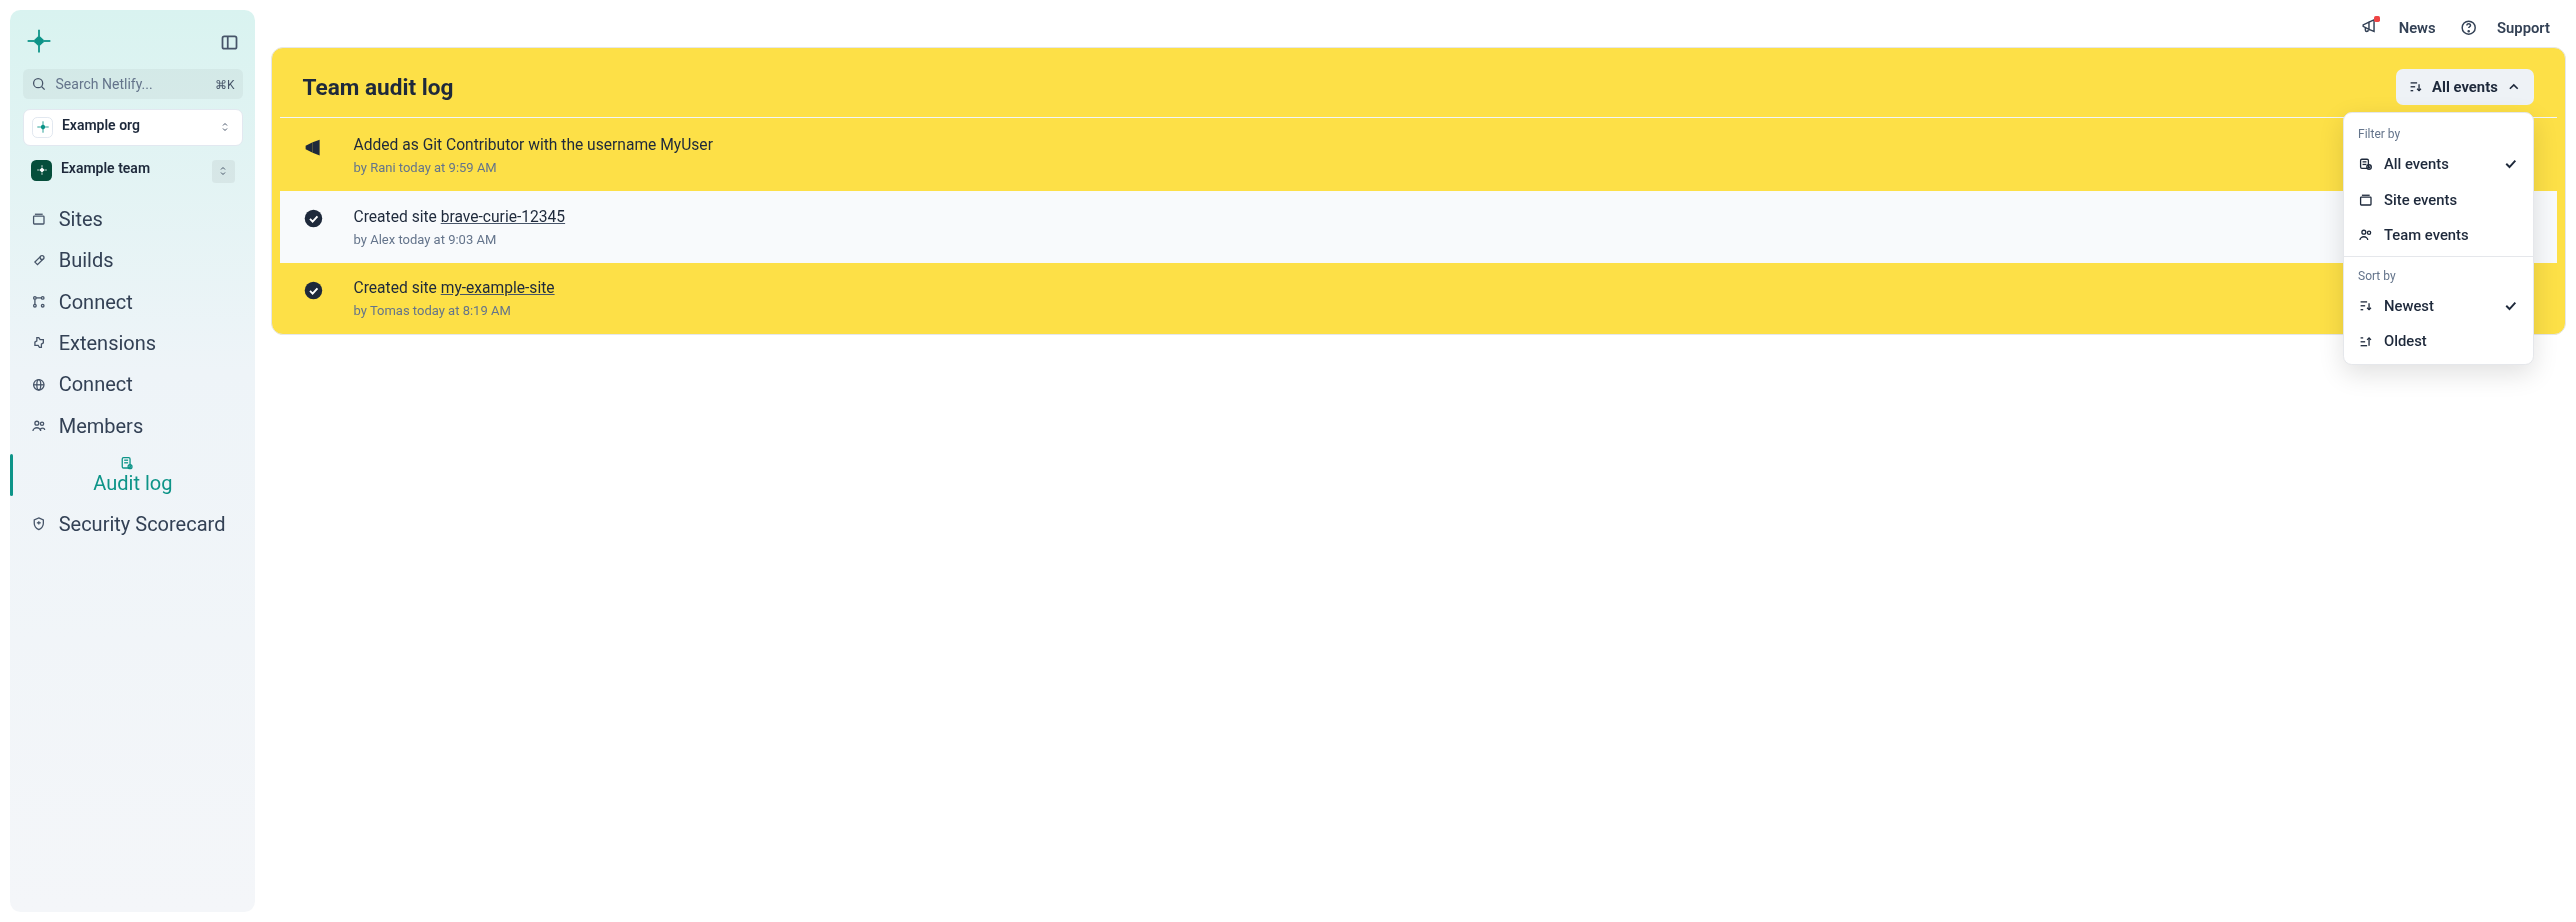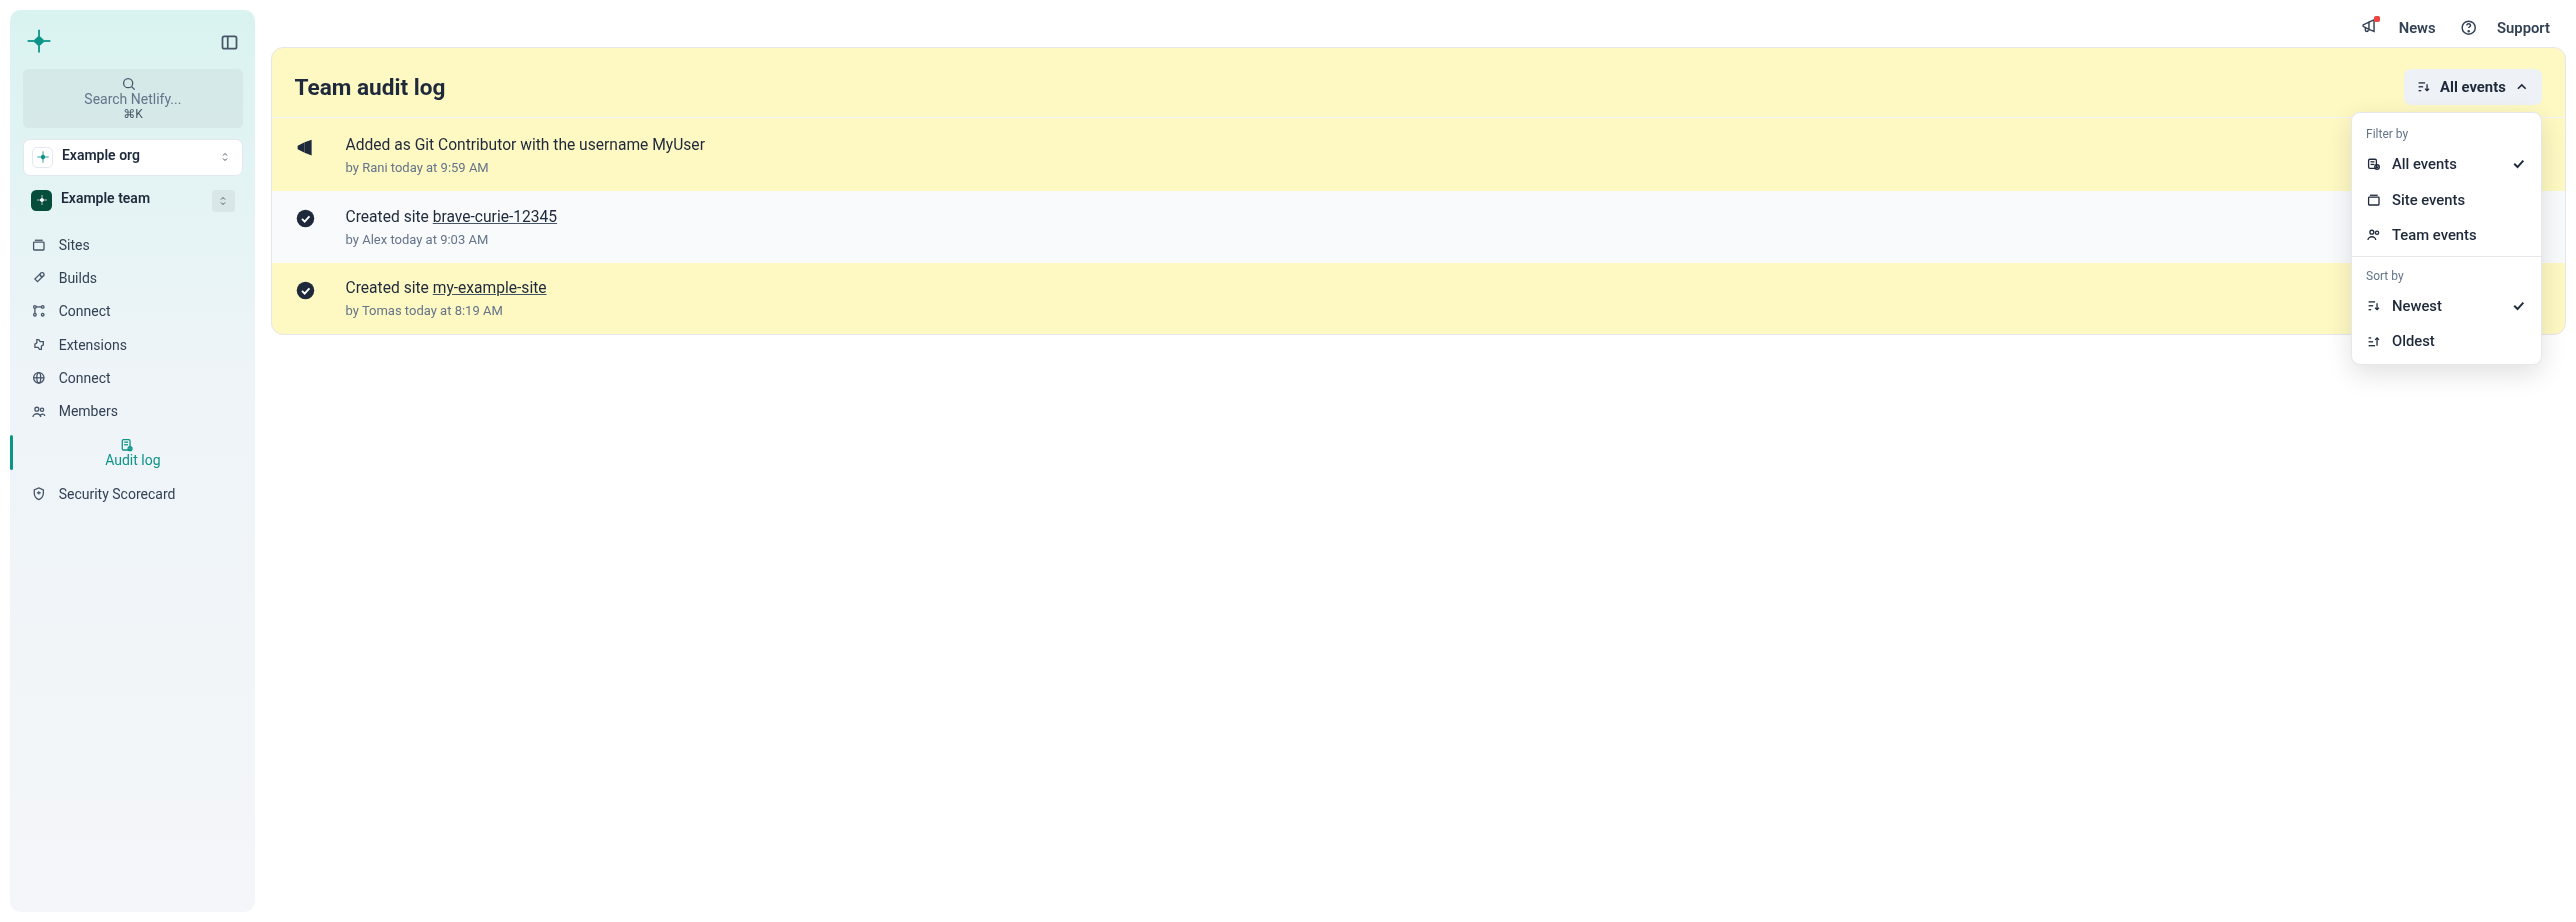--- a/index.html
+++ b/index.html
@@ -28,27 +28,26 @@
     padding: 5.2px 7px 12px;
   }
   .logo svg { width: 26px; height: 26px; }
   .collapse-btn {
     width: 21px; height: 21px;
     display:flex;align-items:center;justify-content:center;
     color:#475569;
     cursor:pointer;
   }
   .search {
-    display:flex; align-items:center;
+    display:flex; align-items:flex-end;
     background: rgba(0,0,0,0.04);
     border-radius:5.2px;
     padding:7px 8.7px;
     margin: 0 3.5px 10.4px;
     cursor:pointer;
-    flex-direction:column;
   }
   .search svg{width:15.6px;height:15.6px;color:#475569;margin-right:8.7px;}
   .search-placeholder{flex:1;color:#64748b;font-size:14px;}
   .search-kbd{font-size:12px;color:#475569;}
 
   .switcher {
     display:flex;align-items:flex-start;
     background:#fff;
     border:0.9px solid #e2e8f0;
     border-radius:7px;
@@ -72,21 +71,21 @@
   }
   .switcher.team .switcher-chev{background:rgba(0,0,0,0.05);padding:1.7px;width:22.6px;height:22.6px;}
 
   .nav{margin-top:8.7px;}
   .nav-item{
     display:flex;align-items:center;
     padding:8.7px 12px;
     border-radius:5.2px;
     cursor:pointer;
     color:#334155;
-    font-size:14px;
+    font-size:20px;
     position:relative;
   }
   .nav-item svg{width:15.6px;height:15.6px;margin-right:12px;color:#475569;}
   .nav-item.active{color:#0d9488;font-weight:400;flex-direction:column;}
   .nav-item.active svg{color:#0d9488;}
   .nav-item.active::before{
     content:"";position:absolute;left:-8.7px;top:7px;bottom:7px;width:2.6px;
     background:#0d9488;border-radius:1.7px;
   }
 
@@ -99,22 +98,22 @@
   }
   .topbar-link{display:flex;align-items:center;gap:20px;color:#334155;font-weight:600;cursor:pointer;font-size:14.8px;}
   .topbar-link svg{width:17.4px;height:17.4px;}
   .news-badge{position:relative;}
   .news-badge::after{content:"";position:absolute;top:-1.7px;right:-1.7px;width:6px;height:6px;background:#ef4444;border-radius:1.7px;}
 
   .panel{
     margin:0 10.4px 0 5.2px;
     border:0.9px solid #e5e7eb;
     border-radius:12px;
-    background:#fef9c3;
-    padding:21px 0 0;
+    background:#fde047;
+    padding:21px 8px 0;
     overflow:visible;
   }
   .panel-header{
     display:flex;align-items:center;justify-content:space-between;
     padding:0 22.6px 12px;border-bottom:0.9px solid #f1f5f9;
     margin-bottom:1.7px;
     position:relative;
   }
   .panel-title{font-size:22.6px;font-weight:700;color:#1e293b;}
   .filter-btn{

